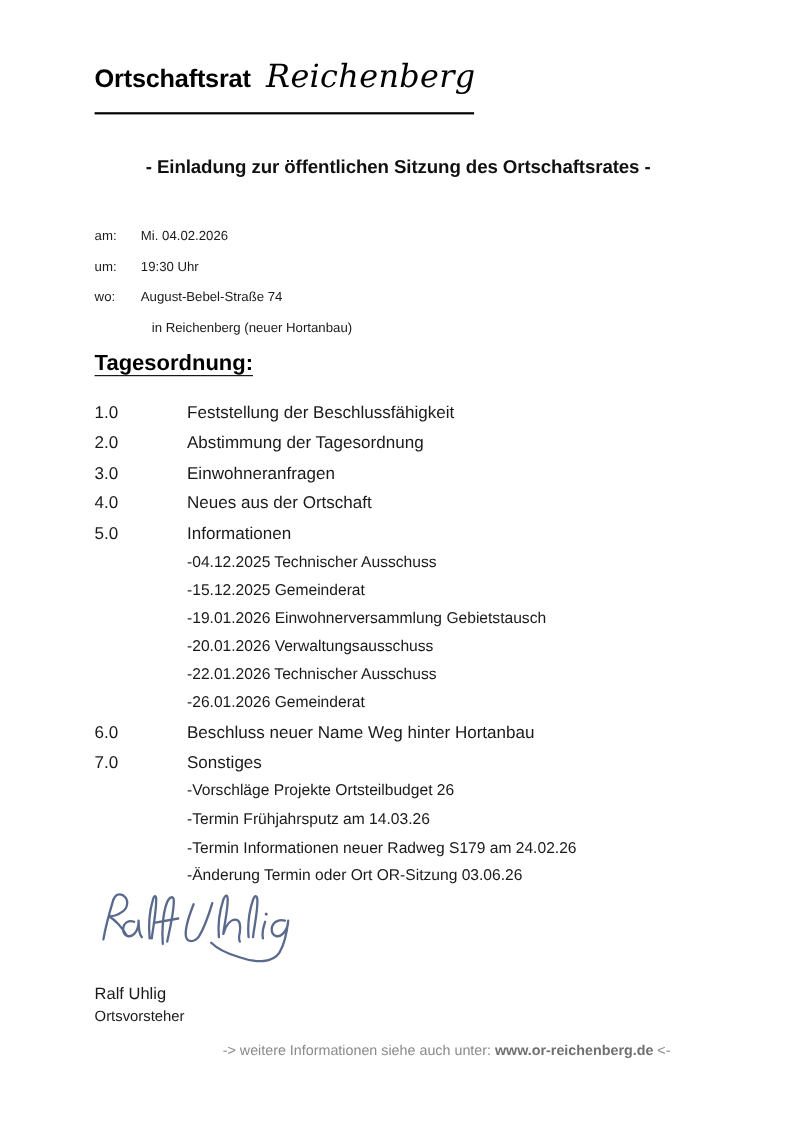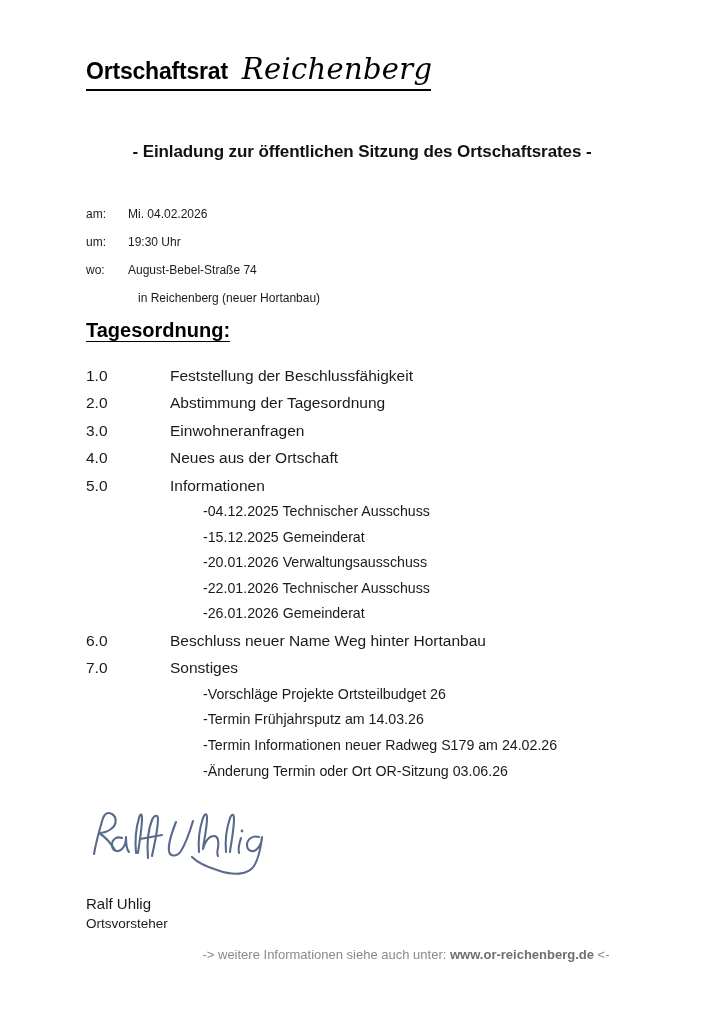--- a/index.html
+++ b/index.html
@@ -22,21 +22,21 @@
     background: #ffffff;
   }
 
   
   .doc-header {
     position: absolute;
     left: 86px;
     top: 52px;
     width: 560px;
     border-bottom: 2px solid #000000;
-    padding-bottom: 3px;
+    padding-bottom: 16px;
     display: block;
     white-space: nowrap;
     width: 345px;
   }
   .header-main {
     font-size: 23px;
     font-weight: bold;
     letter-spacing: -0.2px;
     color: #000000;
   }
@@ -116,21 +116,21 @@
   }
   .agenda-num {
     width: 84px;
     flex: 0 0 84px;
   }
   .agenda-text {
     flex: 1 1 auto;
     white-space: nowrap;
   }
   .agenda-subitem {
-    margin-left: 117px;
+    margin-left: 84px;
     font-size: 14.2px;
     line-height: 25.6px;
     white-space: nowrap;
   }
 
   
   .signature-area {
     position: absolute;
     left: 84px;
     top: 806px;
@@ -223,20 +223,21 @@
       <span class="agenda-num">4.0</span>
       <span class="agenda-text">Neues aus der Ortschaft</span>
     </div>
     <div class="agenda-item">
       <span class="agenda-num">5.0</span>
       <span class="agenda-text">Informationen</span>
     </div>
 
     <div class="agenda-subitem">-04.12.2025 Technischer Ausschuss</div>
     <div class="agenda-subitem">-15.12.2025 Gemeinderat</div>
+    <div class="agenda-subitem">-19.01.2026 Einwohnerversammlung Gebietstausch</div>
     <div class="agenda-subitem">-20.01.2026 Verwaltungsausschuss</div>
     <div class="agenda-subitem">-22.01.2026 Technischer Ausschuss</div>
     <div class="agenda-subitem">-26.01.2026 Gemeinderat</div>
 
     <div class="agenda-item">
       <span class="agenda-num">6.0</span>
       <span class="agenda-text">Beschluss neuer Name Weg hinter Hortanbau</span>
     </div>
     <div class="agenda-item">
       <span class="agenda-num">7.0</span>

